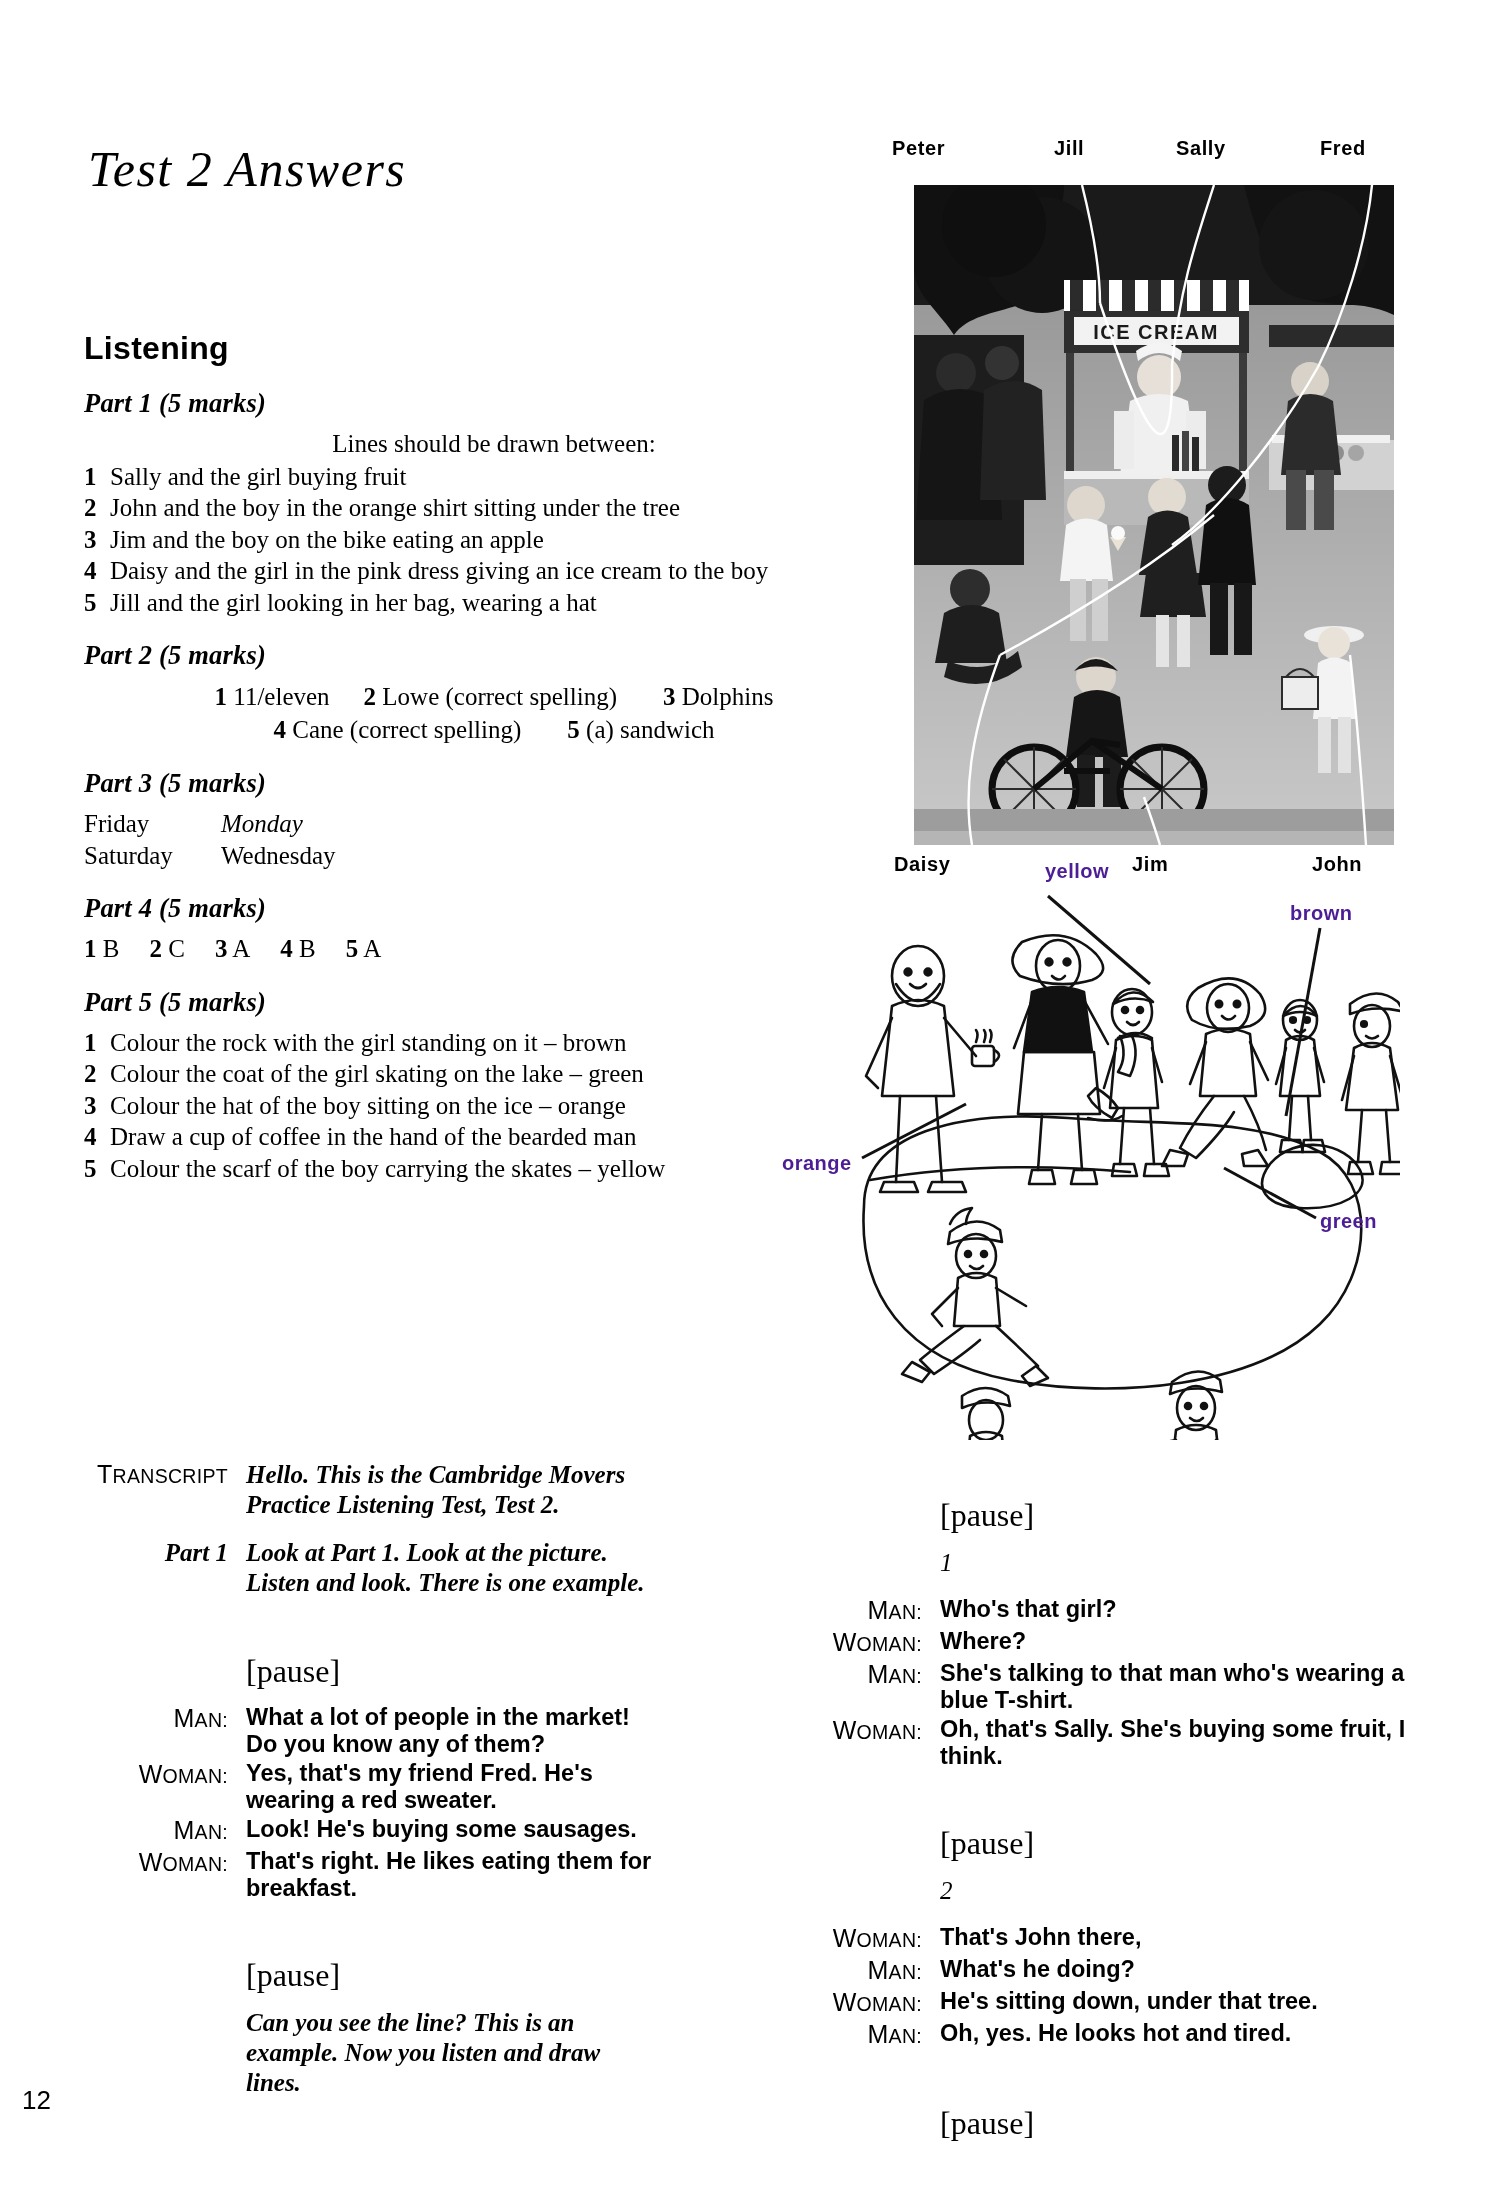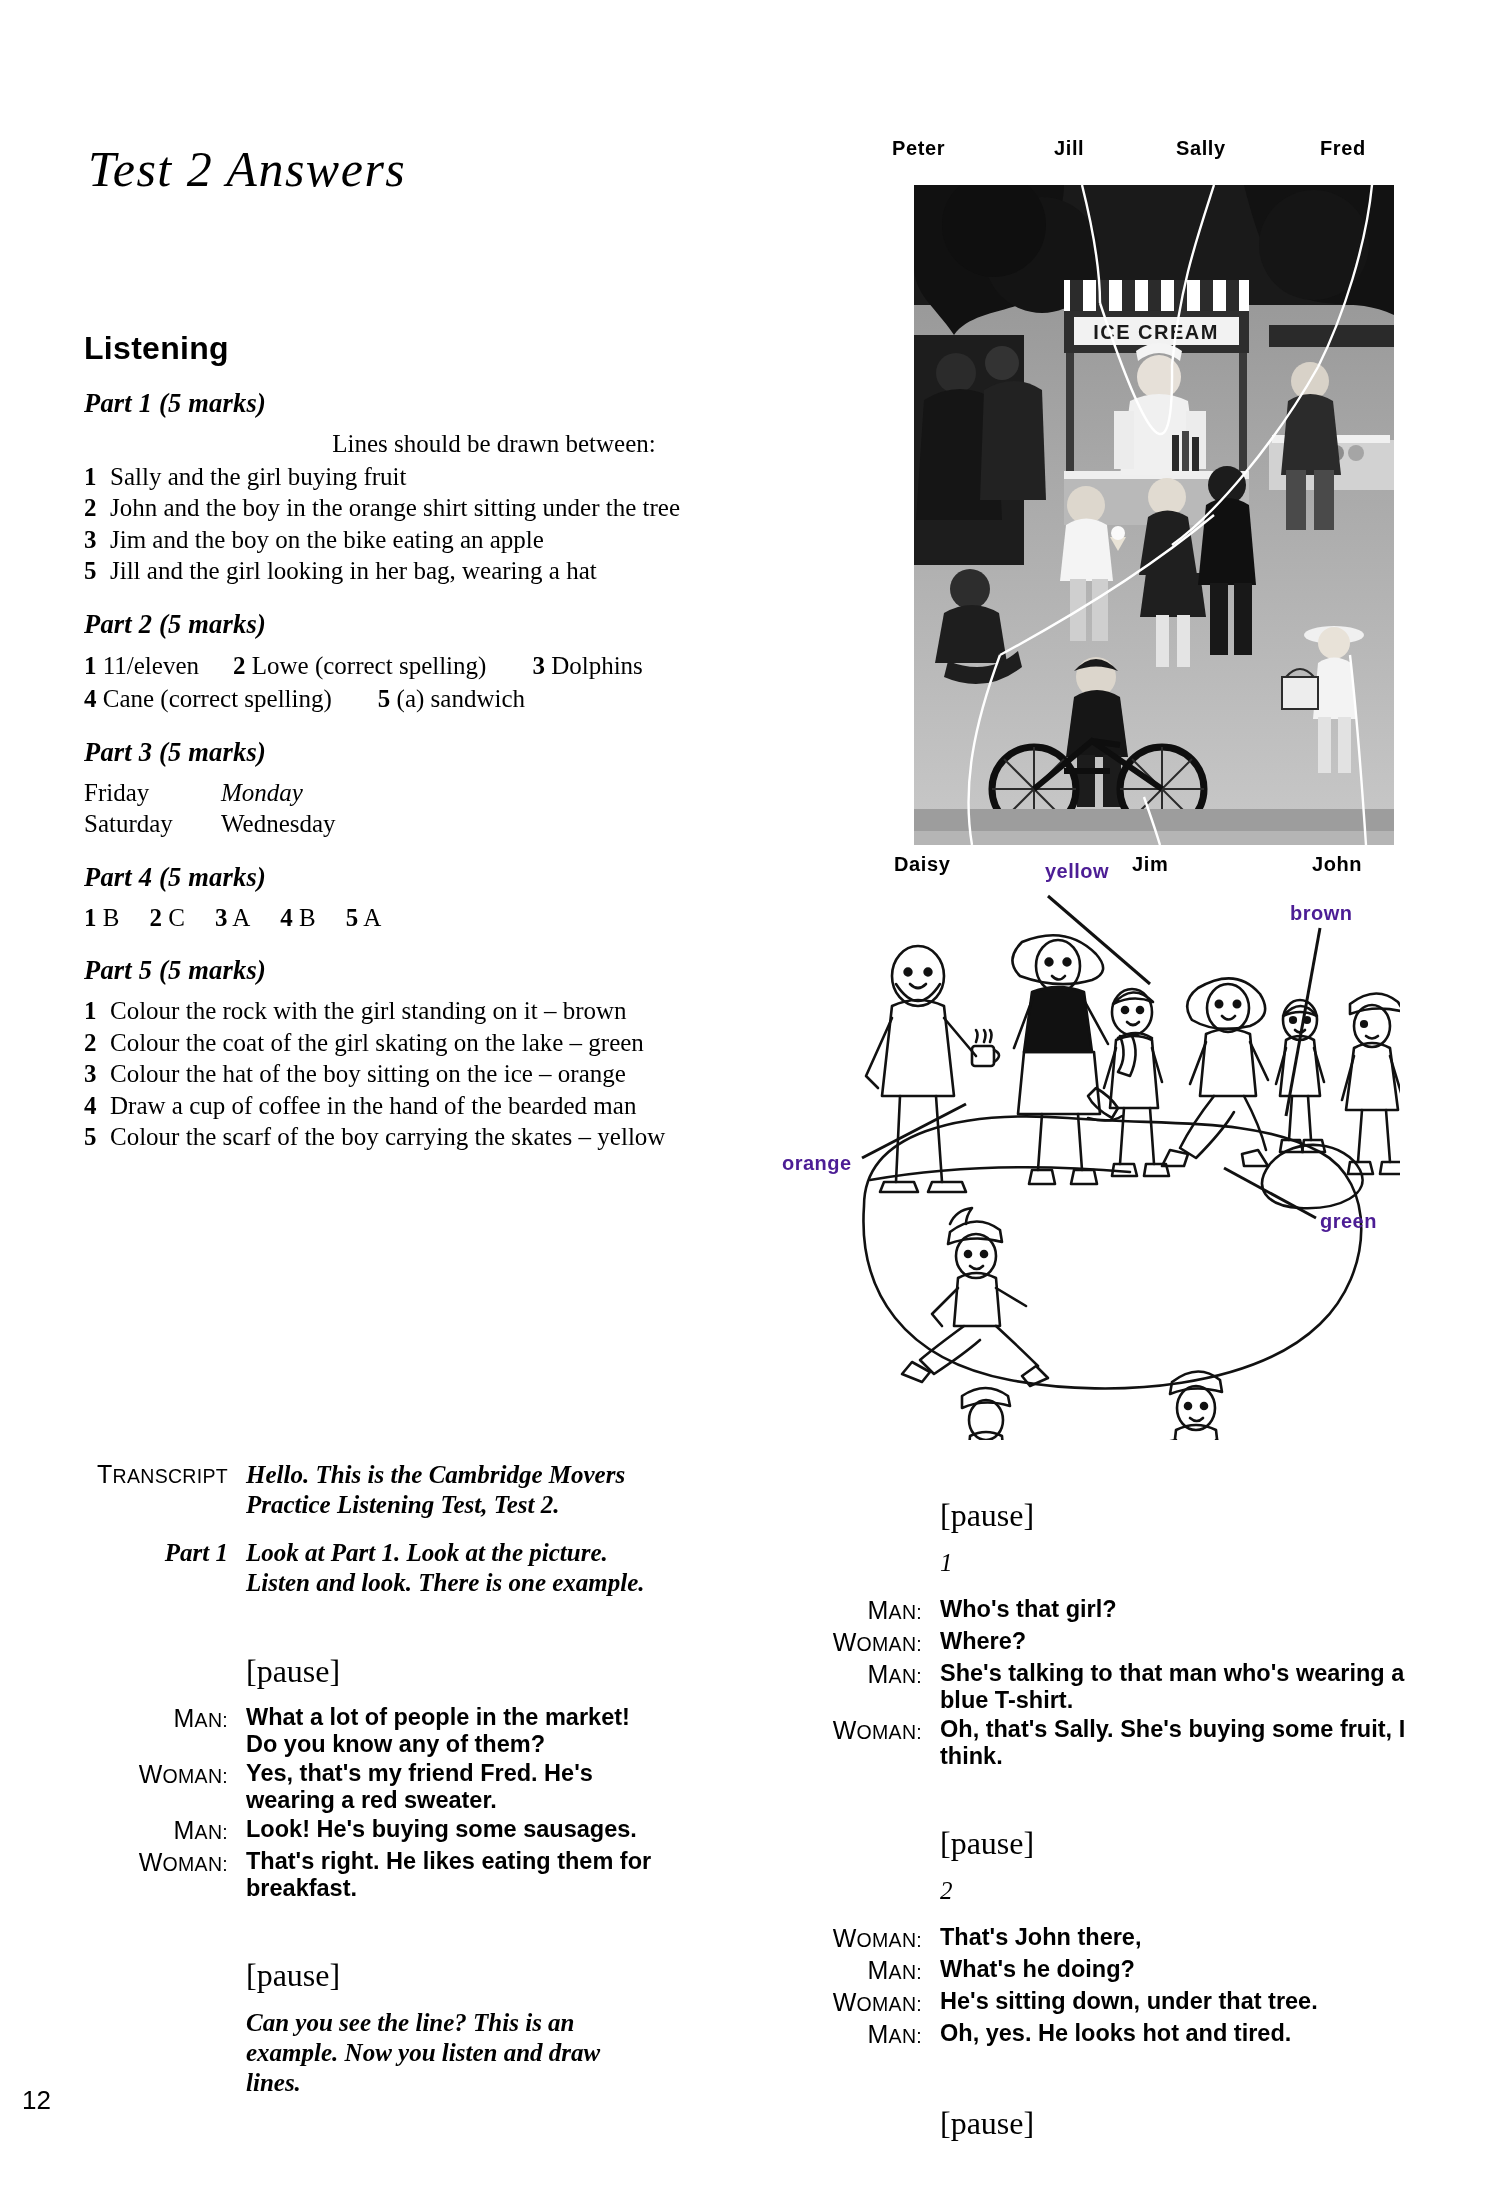--- a/index.html
+++ b/index.html
@@ -45,21 +45,21 @@
   .ans-line{
     font-family:"Liberation Serif",serif;
     font-size:25px;line-height:31.5px;margin:0;white-space:nowrap;
   }
   .lead{
     font-family:"Liberation Serif",serif;
     font-size:25px;line-height:31.5px;margin:0 0 1px 0;text-align:center;
   }
   .num{display:inline-block;width:26px;font-weight:bold;}
   .blockgap{height:22px;}
-  .p2row{font-family:"Liberation Serif",serif;font-size:25px;line-height:33px;white-space:nowrap;}
+  .p2row{font-family:"Liberation Serif",serif;font-size:25px;line-height:33px;white-space:nowrap;text-align:center;}
   .p2row b{font-weight:bold;}
   .p2gapA{display:inline-block;width:34px;}
   .p2gapB{display:inline-block;width:46px;}
   .p3row{display:flex;font-size:25px;line-height:31.5px;}
   .p3left{width:137px;}
   .p3right{font-style:italic;}
   .p4row{font-size:25px;line-height:31.5px;white-space:nowrap;}
   .p4row b{font-weight:bold;}
   .p4gap{display:inline-block;width:30px;}
 
@@ -128,20 +128,21 @@
 
   <div id="listening-heading">Listening</div>
 
   <div id="answers-column">
 
     <div class="part-head">Part 1 (5 marks)</div>
     <p class="lead">Lines should be drawn between:</p>
     <p class="ans-line"><span class="num">1</span><span>Sally and the girl buying fruit</span></p>
     <p class="ans-line"><span class="num">2</span><span>John and the boy in the orange shirt sitting under the tree</span></p>
     <p class="ans-line"><span class="num">3</span><span>Jim and the boy on the bike eating an apple</span></p>
+    <p class="ans-line"><span class="num">4</span><span>Daisy and the girl in the pink dress giving an ice cream to the boy</span></p>
     <p class="ans-line"><span class="num">5</span><span>Jill and the girl looking in her bag, wearing a hat</span></p>
 
     <div class="blockgap"></div>
 
     <div class="part-head">Part 2 (5 marks)</div>
     <div class="p2row">
       <b>1</b>
       <span>11/eleven</span><span class="p2gapA"></span><b>2</b>
       <span>Lowe (correct spelling)</span><span class="p2gapB"></span><b>3</b>
       <span>Dolphins</span>

